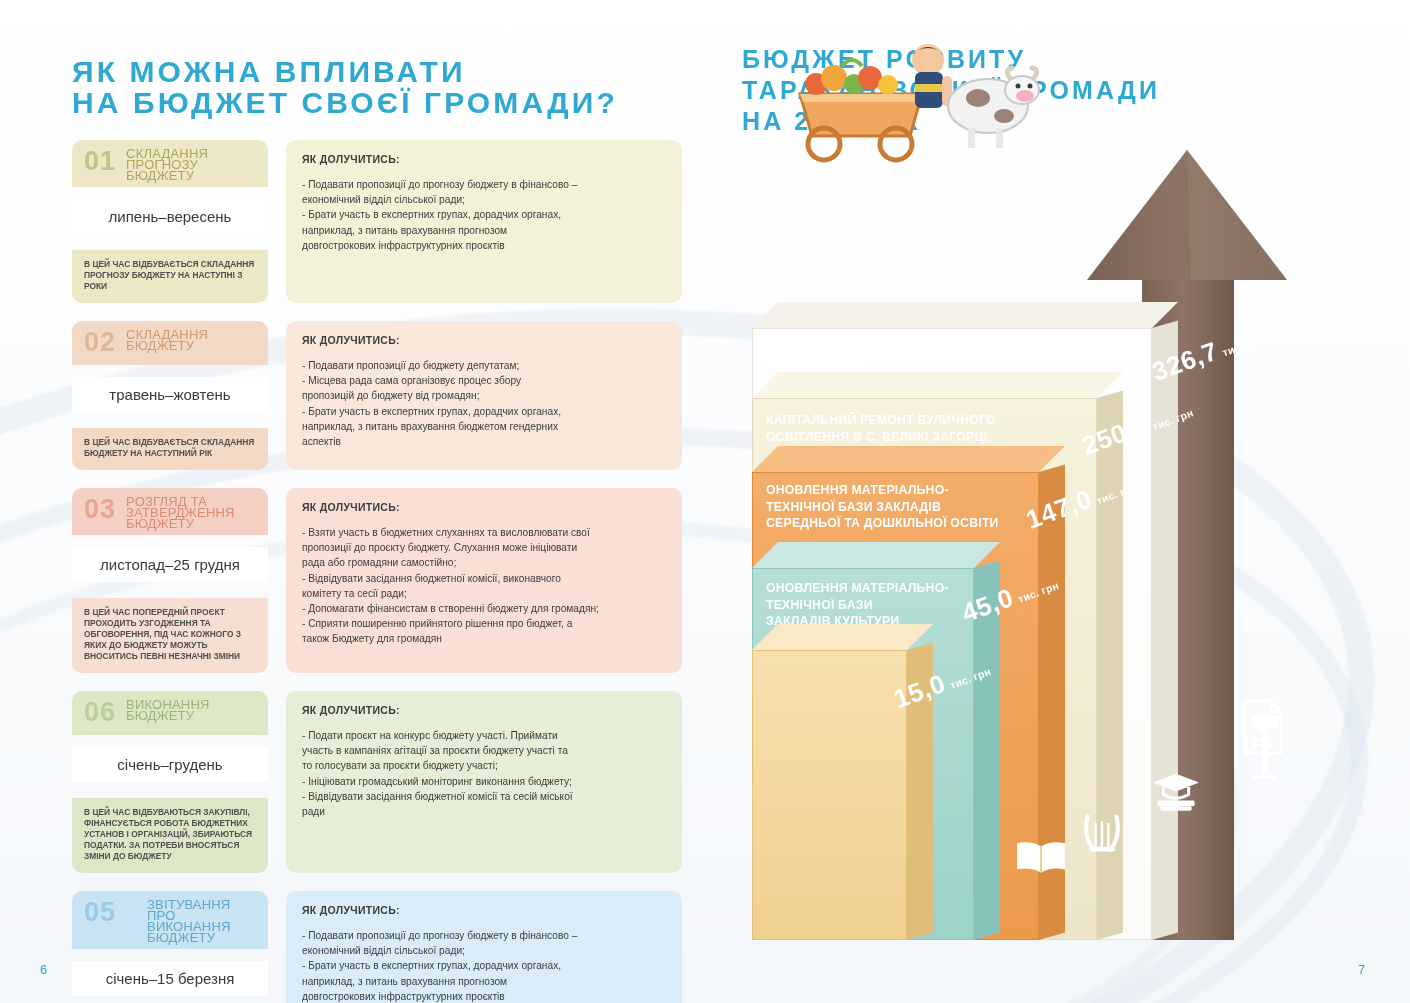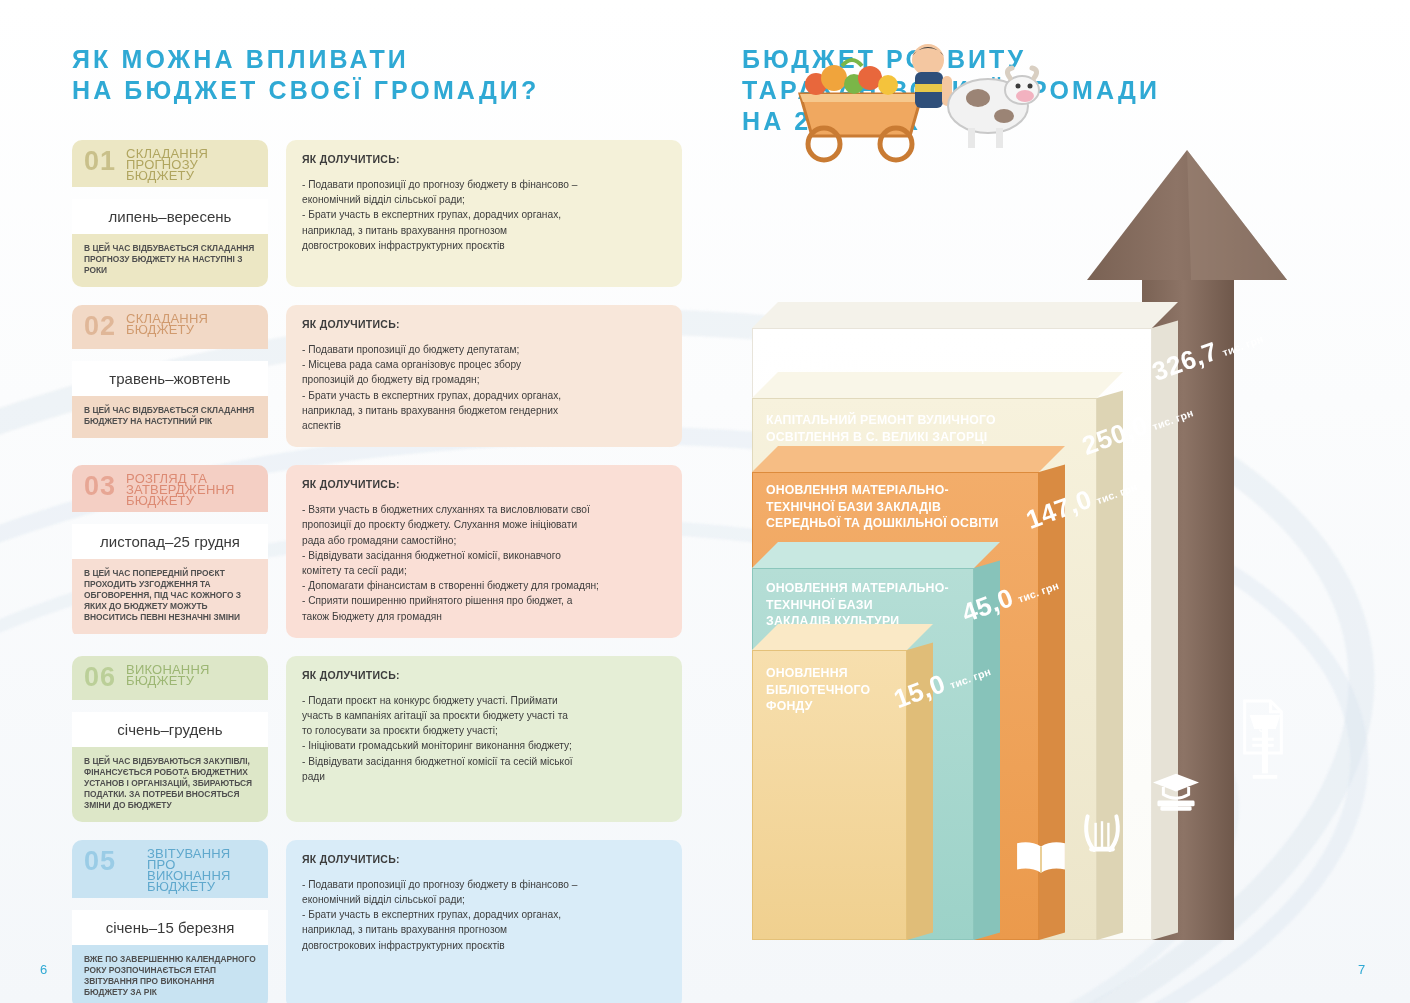--- a/index.html
+++ b/index.html
@@ -23,23 +23,23 @@
     border: 26px solid rgba(206,220,232,0.30);
     filter: blur(1px);
     pointer-events: none;
   }
   .sw1 { width: 1900px; height: 900px; left: -520px; top: 320px; transform: rotate(-7deg); border-color: rgba(205,219,231,0.28); }
   .sw2 { width: 1750px; height: 760px; left: -380px; top: 430px; transform: rotate(-4deg); border-color: rgba(213,226,236,0.33); border-width: 18px;}
   .sw3 { width: 1500px; height: 640px; left: -260px; top: 520px; transform: rotate(-3deg); border-color: rgba(222,233,241,0.40); border-width: 14px;}
 
   
   .left-title {
-    position: absolute; left: 72px; top: 44px;
+    position: absolute; left: 72px; top: 56px;
     color: #2fa9d4;
-    font-size: 25px; font-weight: bold;
+    font-size: 30px; font-weight: bold;
     letter-spacing: 3.1px; line-height: 31px;
     text-transform: uppercase;
     white-space: pre-line;
   }
   .steps { position: absolute; left: 72px; top: 140px; width: 610px; }
   .step-row { display: flex; gap: 18px; margin-bottom: 18px; }
   .step-left { width: 196px; border-radius: 10px; overflow: hidden; }
   .step-head {
     display: flex; align-items: flex-start; gap: 10px;
     padding: 8px 10px 6px 12px; min-height: 44px;
@@ -50,20 +50,21 @@
     text-transform: uppercase; letter-spacing: .2px;
   }
   .step-period {
     background: #ffffff; text-align: center;
     font-size: 15px; color: #3a3a3a; padding: 9px 4px 9px; margin-top: 12px;
   }
   .step-note {
     font-size: 8.4px; line-height: 11px; font-weight: bold;
     text-transform: uppercase; color: #4f4f4f;
     padding: 9px 10px 11px 12px;
+    margin-top: 16px;
   }
   .step-right {
     flex: 1; border-radius: 10px; padding: 13px 16px 14px 16px;
   }
   .sr-title { font-size: 10.5px; font-weight: bold; color: #3d3d3d; text-transform: uppercase; letter-spacing: .3px; margin-bottom: 12px;}
   .sr-body { font-size: 10.2px; line-height: 15.2px; color: #3d3d3d; white-space: pre-line; }
 
   
   .t1 .step-head { background:#ece7c4; } .t1 .step-num { color:#c9c08a; } .t1 .step-name { color:#b0a55f; }
   .t1 .step-note { background:#ece7c4; } .t1 .step-right { background:#f4f1d9; }
@@ -395,23 +396,20 @@
         <line x1="38" y1="16" x2="38" y2="46" stroke="#fff" stroke-width="3"></line>
         <rect x="14" y="46" width="32" height="6" rx="3" fill="#fff"></rect>
       </svg>
     </div>
 
     <div class="bar" style="left:10px; top:500px; width:155px; height:290px;">
       <div class="face" style="background:linear-gradient(180deg,#f7dfae 0%,#f0d08f 100%); border:1px solid #e4c179;"></div>
       <div class="side" style="background:#e0bd78; transform: skewY(-16deg); transform-origin: top left;"></div>
       <div class="top" style="top:-26px; background:#fae9c6; transform: skewX(-45deg); transform-origin: bottom left;"></div>
     </div>
-    <div class="label-band" style="left:24px; top:515px; width:130px;">ОНОВЛЕННЯ
-БІБЛІОТЕЧНОГО
-ФОНДУ</div>
     <div class="valbox" style="left:150px; top:518px; transform: rotate(-20deg);">
       <span class="valnum">15,0</span>
       <span class="valunit">тис. грн</span>
     </div>
     <div class="ic" style="left:272px; top:688px;">
       <svg viewBox="0 0 70 50" width="54" height="40">
         <path d="M35,10 q-14,-8 -31,-4 v34 q17,-4 31,4 q14,-8 31,-4 V6 q-17,-4 -31,4 Z" fill="#fff"></path>
         <line x1="35" y1="10" x2="35" y2="44" stroke="#e4c179" stroke-width="2"></line>
       </svg>
     </div>

